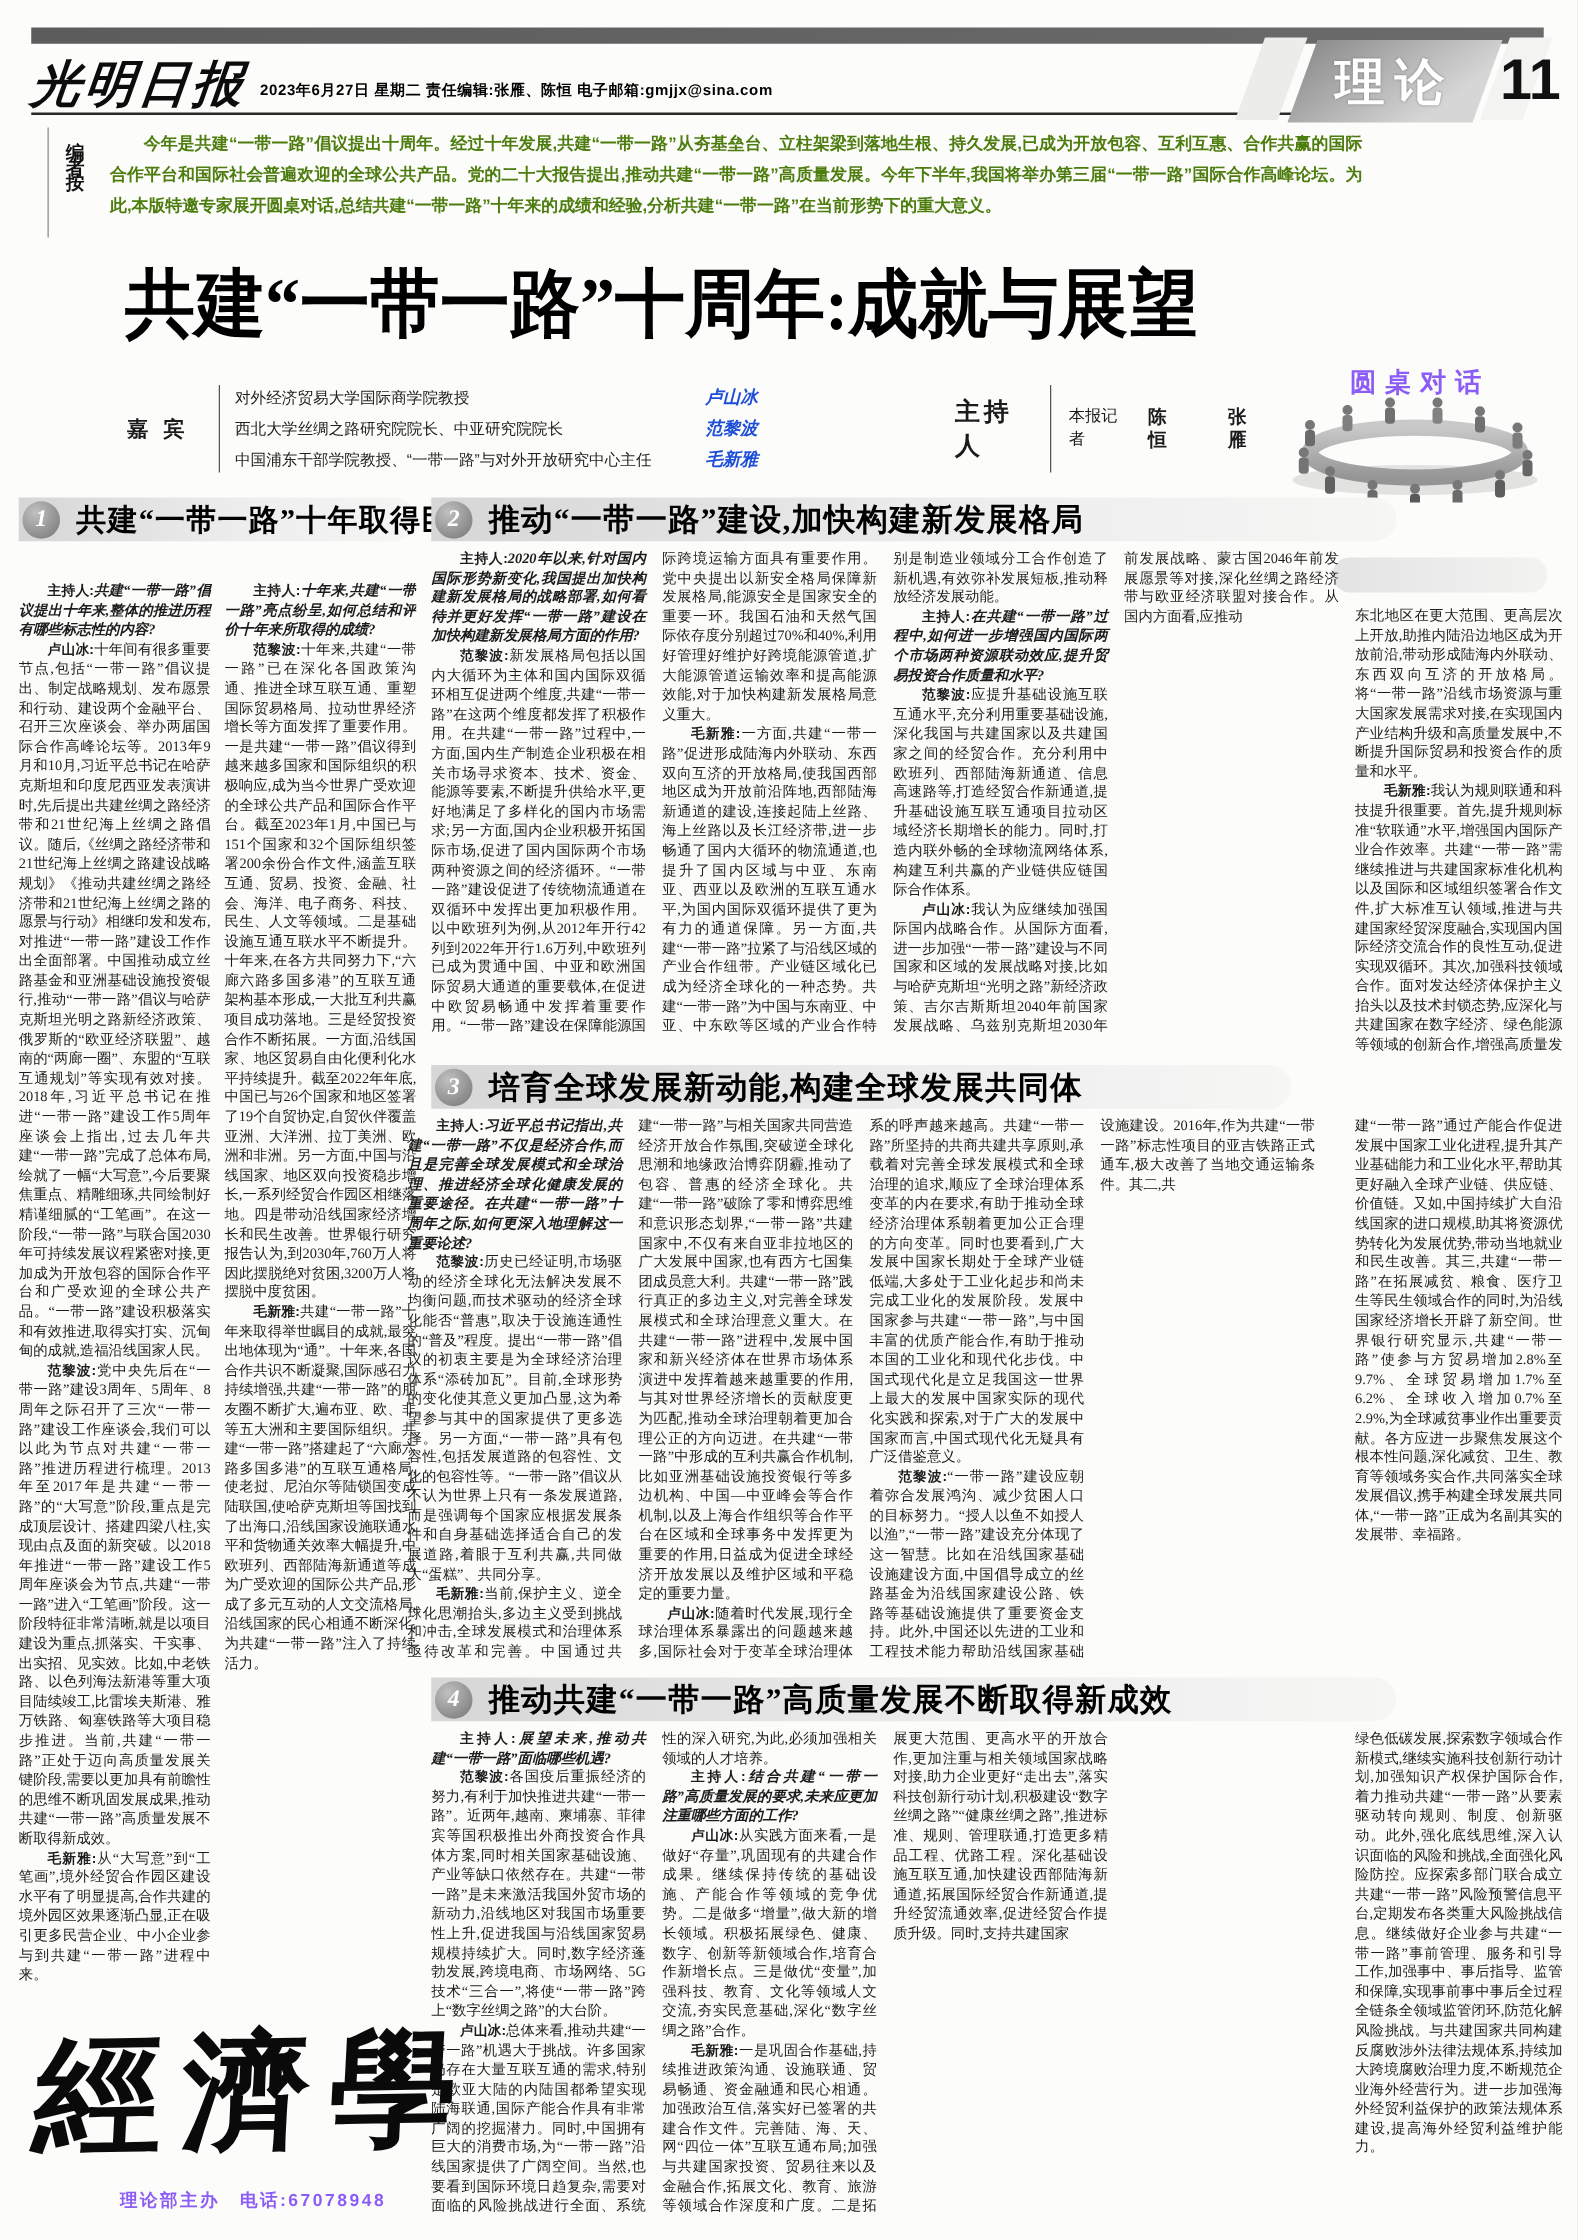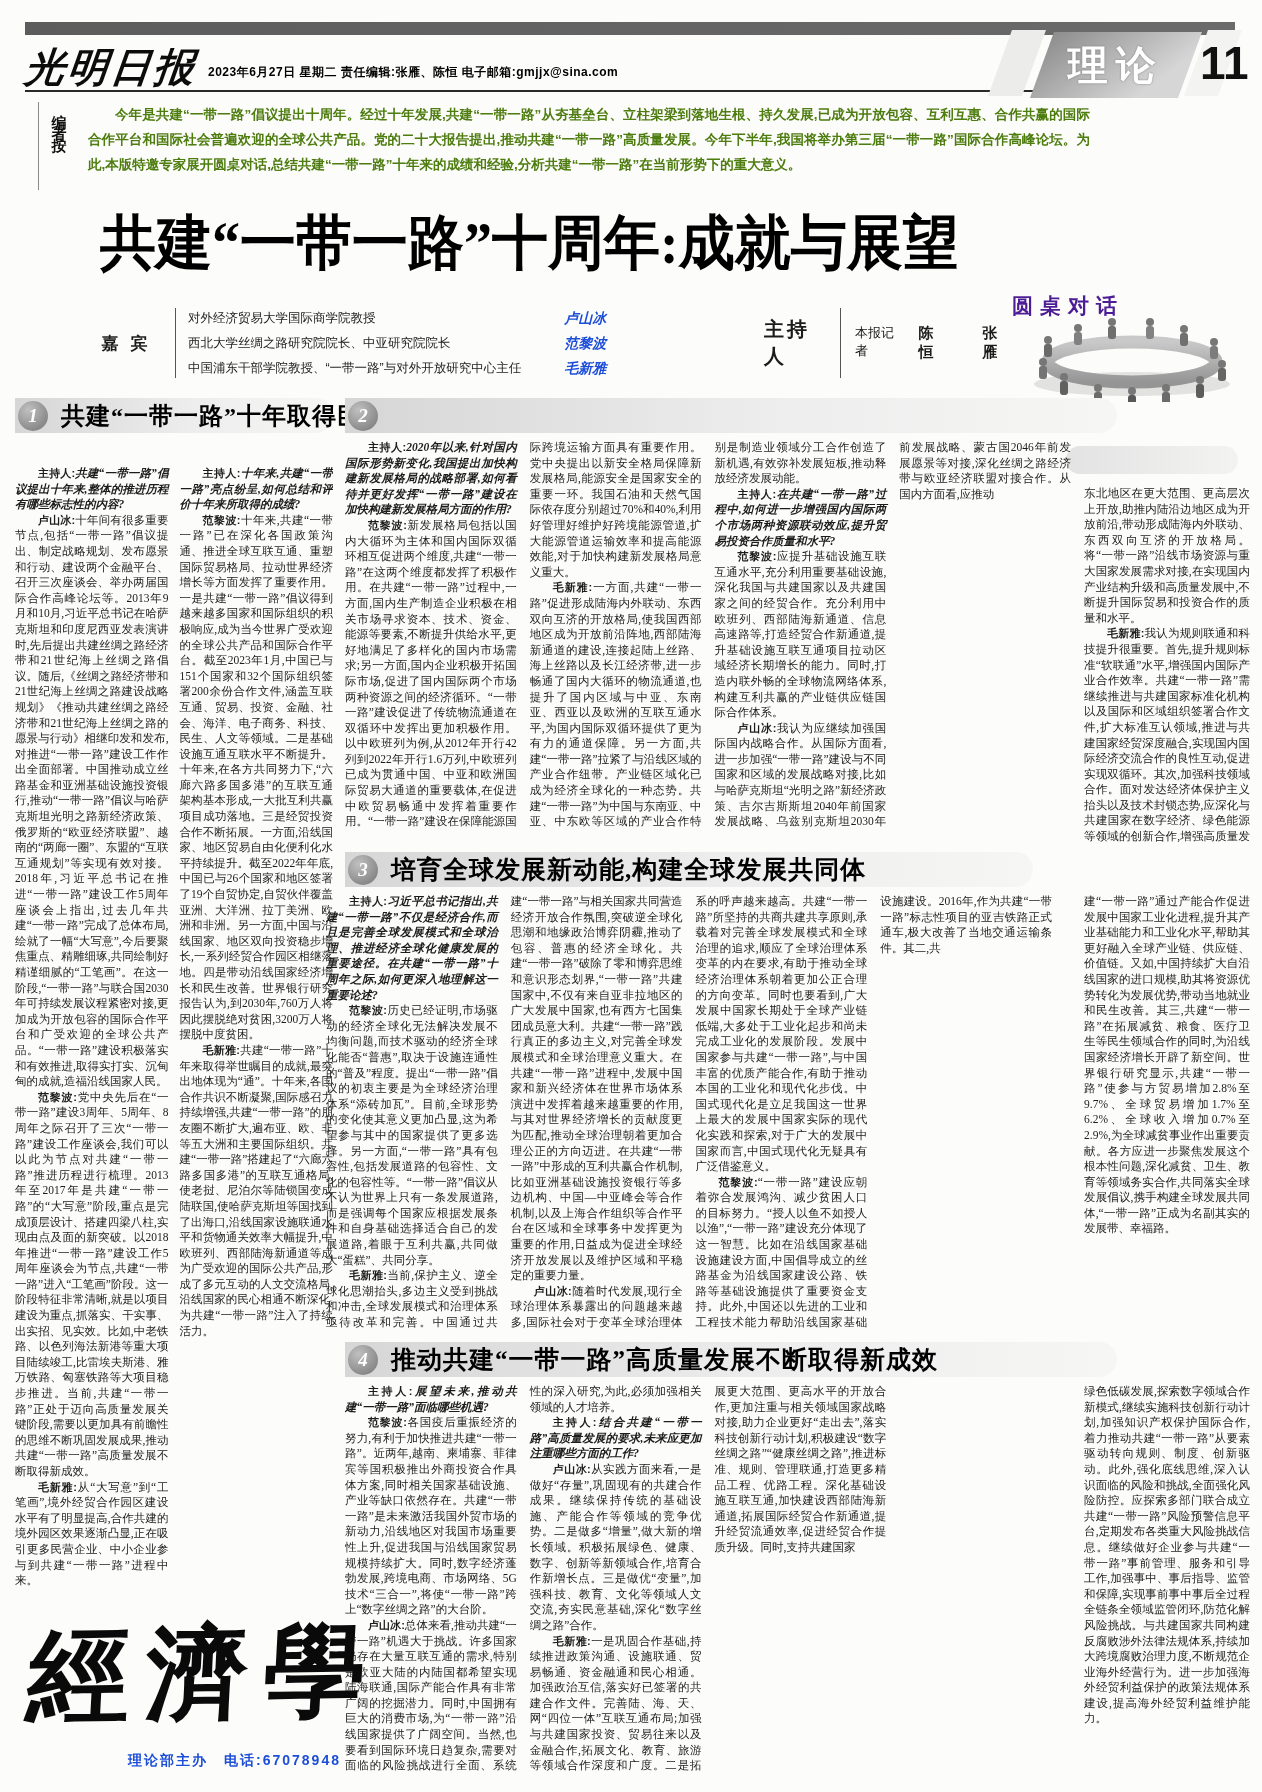--- a/index.html
+++ b/index.html
@@ -20,21 +20,21 @@
 
   
   .ednote{left:38px;top:102px;width:1052px;height:92px;display:flex;gap:20px;}
   .ednote .lab{writing-mode:vertical-rl;font:900 15px "Liberation Sans",sans-serif;letter-spacing:12px;
                border-left:1px solid #8a8a8a;padding-left:10px;height:88px;color:#111;}
   .ednote .txt{flex:1;font:bold 13.5px/25px "Liberation Sans","DejaVu Sans",sans-serif;text-align:justify;text-indent:2em;color:#4d7c0f;}
 
   .headline{left:100px;top:206px;font:900 56px "Liberation Serif","DejaVu Serif",serif;letter-spacing:0;
             transform:scaleY(1.06);color:#000;white-space:nowrap;}
 
-  .rt-label{left:1012px;top:292px;font:900 21px "Liberation Serif",serif;letter-spacing:7px;color:#4c1d95;}
+  .rt-label{left:1080px;top:292px;font:900 21px "Liberation Serif",serif;letter-spacing:7px;color:#8b5cf6;}
   .rt-img{left:1026px;top:314px;width:212px;height:88px;}
 
   
   .guests{left:98px;top:302px;width:948px;height:82px;display:flex;align-items:center;
           font-family:"Liberation Sans",sans-serif;}
   .guests .glabel{font:900 17px "Liberation Sans",sans-serif;letter-spacing:12px;width:70px;text-align:center;}
   .vdiv{width:1px;height:70px;background:#555;margin:0 12px;}
   .titles{width:405px;font:12.5px/25px "Liberation Sans",sans-serif;color:#222;}
   .gnames{width:86px;font:italic 800 14px/25px "Liberation Serif",serif;color:#1d4ed8;}
   .hostlab{font:900 20px "Liberation Sans",sans-serif;letter-spacing:3px;margin-left:120px;}
@@ -56,21 +56,21 @@
   .art{font-size:11.5px;line-height:15.6px;text-align:justify;overflow:hidden;column-fill:auto;color:#1c1c1c;}
   .art p{margin:0;text-indent:2em;}
   .art p.cont{text-indent:0;}
   .art p.q{font-style:italic;font-weight:600;}
   .sp{font-style:normal;font-weight:900;font-family:"Liberation Sans","DejaVu Sans",sans-serif;font-size:11px;}
   .cols2{column-count:2;column-gap:11px;}
   .cols4{column-count:4;column-gap:13px;}
 
   .calli{left:28px;top:1606px;font:900 102px "DejaVu Serif",serif;letter-spacing:16px;color:#0a0a0a;
          transform:rotate(-1deg) skewX(-4deg);}
-  .dept{left:96px;top:1752px;font:bold 14px "Liberation Sans",sans-serif;letter-spacing:2px;color:#1d4ed8;margin-left:32px;}
+  .dept{left:96px;top:1752px;font:bold 14px "Liberation Sans",sans-serif;letter-spacing:2px;color:#8b5cf6;}
 </style>
 </head>
 <body>
 
 <div class="page">
 
   <div class="abs topbar"></div>
   <div class="abs logo">光明日报</div>
   <div class="abs dateline">2023年6月27日 星期二  责任编辑:张雁、陈恒  电子邮箱:gmjjx@sina.com</div>
   <div class="abs headrule"></div>
@@ -185,20 +185,21 @@
       <p><b class="sp">卢山冰:</b>十年间有很多重要节点,包括“一带一路”倡议提出、制定战略规划、发布愿景和行动、建设两个金融平台、召开三次座谈会、举办两届国际合作高峰论坛等。2013年9月和10月,习近平总书记在哈萨克斯坦和印度尼西亚发表演讲时,先后提出共建丝绸之路经济带和21世纪海上丝绸之路倡议。随后,《丝绸之路经济带和21世纪海上丝绸之路建设战略规划》《推动共建丝绸之路经济带和21世纪海上丝绸之路的愿景与行动》相继印发和发布,对推进“一带一路”建设工作作出全面部署。中国推动成立丝路基金和亚洲基础设施投资银行,推动“一带一路”倡议与哈萨克斯坦光明之路新经济政策、俄罗斯的“欧亚经济联盟”、越南的“两廊一圈”、东盟的“互联互通规划”等实现有效对接。2018年,习近平总书记在推进“一带一路”建设工作5周年座谈会上指出,过去几年共建“一带一路”完成了总体布局,绘就了一幅“大写意”,今后要聚焦重点、精雕细琢,共同绘制好精谨细腻的“工笔画”。在这一阶段,“一带一路”与联合国2030年可持续发展议程紧密对接,更加成为开放包容的国际合作平台和广受欢迎的全球公共产品。“一带一路”建设积极落实和有效推进,取得实打实、沉甸甸的成就,造福沿线国家人民。</p>
       <p><b class="sp">范黎波:</b>党中央先后在“一带一路”建设3周年、5周年、8周年之际召开了三次“一带一路”建设工作座谈会,我们可以以此为节点对共建“一带一路”推进历程进行梳理。2013年至2017年是共建“一带一路”的“大写意”阶段,重点是完成顶层设计、搭建四梁八柱,实现由点及面的新突破。以2018年推进“一带一路”建设工作5周年座谈会为节点,共建“一带一路”进入“工笔画”阶段。这一阶段特征非常清晰,就是以项目建设为重点,抓落实、干实事、出实招、见实效。比如,中老铁路、以色列海法新港等重大项目陆续竣工,比雷埃夫斯港、雅万铁路、匈塞铁路等大项目稳步推进。当前,共建“一带一路”正处于迈向高质量发展关键阶段,需要以更加具有前瞻性的思维不断巩固发展成果,推动共建“一带一路”高质量发展不断取得新成效。</p>
       <p><b class="sp">毛新雅:</b>从“大写意”到“工笔画”,境外经贸合作园区建设水平有了明显提高,合作共建的境外园区效果逐渐凸显,正在吸引更多民营企业、中小企业参与到共建“一带一路”进程中来。</p>
       <p class="q"><b class="sp">主持人:</b>十年来,共建“一带一路”亮点纷呈,如何总结和评价十年来所取得的成绩?</p>
       <p><b class="sp">范黎波:</b>十年来,共建“一带一路”已在深化各国政策沟通、推进全球互联互通、重塑国际贸易格局、拉动世界经济增长等方面发挥了重要作用。一是共建“一带一路”倡议得到越来越多国家和国际组织的积极响应,成为当今世界广受欢迎的全球公共产品和国际合作平台。截至2023年1月,中国已与151个国家和32个国际组织签署200余份合作文件,涵盖互联互通、贸易、投资、金融、社会、海洋、电子商务、科技、民生、人文等领域。二是基础设施互通互联水平不断提升。十年来,在各方共同努力下,“六廊六路多国多港”的互联互通架构基本形成,一大批互利共赢项目成功落地。三是经贸投资合作不断拓展。一方面,沿线国家、地区贸易自由化便利化水平持续提升。截至2022年年底,中国已与26个国家和地区签署了19个自贸协定,自贸伙伴覆盖亚洲、大洋洲、拉丁美洲、欧洲和非洲。另一方面,中国与沿线国家、地区双向投资稳步增长,一系列经贸合作园区相继落地。四是带动沿线国家经济增长和民生改善。世界银行研究报告认为,到2030年,760万人将因此摆脱绝对贫困,3200万人将摆脱中度贫困。</p>
       <p><b class="sp">毛新雅:</b>共建“一带一路”十年来取得举世瞩目的成就,最突出地体现为“通”。十年来,各国合作共识不断凝聚,国际感召力持续增强,共建“一带一路”的朋友圈不断扩大,遍布亚、欧、非等五大洲和主要国际组织。共建“一带一路”搭建起了“六廊六路多国多港”的互联互通格局,使老挝、尼泊尔等陆锁国变成陆联国,使哈萨克斯坦等国找到了出海口,沿线国家设施联通水平和货物通关效率大幅提升,中欧班列、西部陆海新通道等成为广受欢迎的国际公共产品,形成了多元互动的人文交流格局,沿线国家的民心相通不断深化,为共建“一带一路”注入了持续活力。</p>
     </div>
 
   <div class="abs band" style="left:345px;top:398px;width:772px;">
     <div class="num">2</div>
+    <div class="btitle">推动“一带一路”建设,加快构建新发展格局</div>
   </div>
   <div class="abs capsule"></div>
   <div class="abs art cols4" style="left:345px;top:440px;width:726px;height:402px;">
       <p class="q"><b class="sp">主持人:</b>2020年以来,针对国内国际形势新变化,我国提出加快构建新发展格局的战略部署,如何看待并更好发挥“一带一路”建设在加快构建新发展格局方面的作用?</p>
       <p><b class="sp">范黎波:</b>新发展格局包括以国内大循环为主体和国内国际双循环相互促进两个维度,共建“一带一路”在这两个维度都发挥了积极作用。在共建“一带一路”过程中,一方面,国内生产制造企业积极在相关市场寻求资本、技术、资金、能源等要素,不断提升供给水平,更好地满足了多样化的国内市场需求;另一方面,国内企业积极开拓国际市场,促进了国内国际两个市场两种资源之间的经济循环。“一带一路”建设促进了传统物流通道在双循环中发挥出更加积极作用。以中欧班列为例,从2012年开行42列到2022年开行1.6万列,中欧班列已成为贯通中国、中亚和欧洲国际贸易大通道的重要载体,在促进中欧贸易畅通中发挥着重要作用。“一带一路”建设在保障能源国际跨境运输方面具有重要作用。党中央提出以新安全格局保障新发展格局,能源安全是国家安全的重要一环。我国石油和天然气国际依存度分别超过70%和40%,利用好管理好维护好跨境能源管道,扩大能源管道运输效率和提高能源效能,对于加快构建新发展格局意义重大。</p>
       <p><b class="sp">毛新雅:</b>一方面,共建“一带一路”促进形成陆海内外联动、东西双向互济的开放格局,使我国西部地区成为开放前沿阵地,西部陆海新通道的建设,连接起陆上丝路、海上丝路以及长江经济带,进一步畅通了国内大循环的物流通道,也提升了国内区域与中亚、东南亚、西亚以及欧洲的互联互通水平,为国内国际双循环提供了更为有力的通道保障。另一方面,共建“一带一路”拉紧了与沿线区域的产业合作纽带。产业链区域化已成为经济全球化的一种态势。共建“一带一路”为中国与东南亚、中亚、中东欧等区域的产业合作特别是制造业领域分工合作创造了新机遇,有效弥补发展短板,推动释放经济发展动能。</p>
       <p class="q"><b class="sp">主持人:</b>在共建“一带一路”过程中,如何进一步增强国内国际两个市场两种资源联动效应,提升贸易投资合作质量和水平?</p>
       <p><b class="sp">范黎波:</b>应提升基础设施互联互通水平,充分利用重要基础设施,深化我国与共建国家以及共建国家之间的经贸合作。充分利用中欧班列、西部陆海新通道、信息高速路等,打造经贸合作新通道,提升基础设施互联互通项目拉动区域经济长期增长的能力。同时,打造内联外畅的全球物流网络体系,构建互利共赢的产业链供应链国际合作体系。</p>
       <p><b class="sp">卢山冰:</b>我认为应继续加强国际国内战略合作。从国际方面看,进一步加强“一带一路”建设与不同国家和区域的发展战略对接,比如与哈萨克斯坦“光明之路”新经济政策、吉尔吉斯斯坦2040年前国家发展战略、乌兹别克斯坦2030年前发展战略、蒙古国2046年前发展愿景等对接,深化丝绸之路经济带与欧亚经济联盟对接合作。从国内方面看,应推动</p>
     </div>

